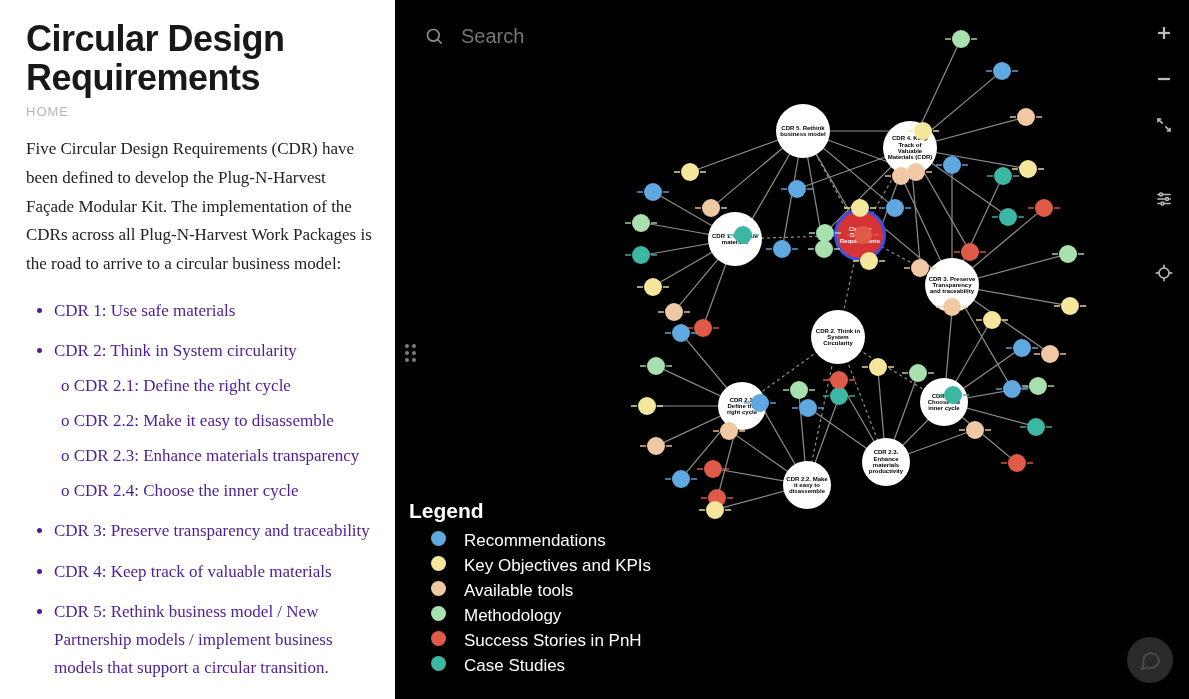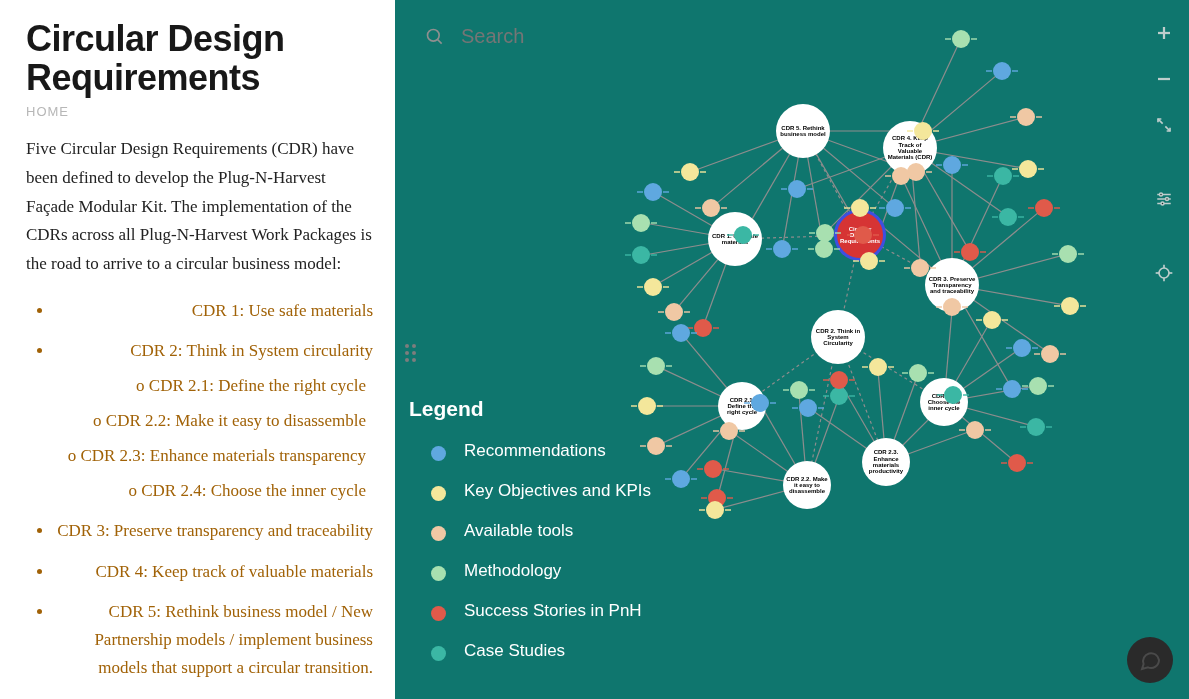--- a/index.html
+++ b/index.html
@@ -1,34 +1,34 @@
 <!DOCTYPE html>
 <html><head>
 <meta charset="utf-8">
 <style>
   html,body{margin:0;padding:0;height:100%;font-family:Georgia,'Times New Roman',serif;background:#fff;color:#222;}
   .app{display:flex;width:1189px;height:699px;overflow:hidden;}
   .panel-left{width:395px;flex:0 0 395px;box-sizing:border-box;padding:20px 22px 0 26px;overflow:hidden;}
   h1{font-family:'Segoe UI',Arial,sans-serif;font-size:36px;font-weight:700;margin:0 0 2px 0;line-height:1.08;color:#181818;letter-spacing:-0.5px;}
   .breadcrumb{font-family:'Segoe UI',Arial,sans-serif;font-size:13px;color:#b7b7b7;letter-spacing:1px;margin:4px 0 16px 0;display:inline-block;cursor:pointer;}
   .intro{font-size:17px;line-height:1.7;color:#222;margin:0 0 18px 0;}
-  ul.cdr{list-style:disc;padding-left:28px;margin:0;font-size:17px;line-height:1.65;color:#a16207;text-align:right;}
+  ul.cdr{list-style:disc;padding-left:28px;margin:0;font-size:17px;line-height:1.65;color:#4c1d95;}
   ul.cdr>li{margin:0 0 12px 0;}
   ul.cdr ul{list-style:none;padding:0;margin:2px 0 0 0;}
   ul.cdr ul li{margin:7px;}
-  .panel-right{flex:1;background:#0f766e;position:relative;color:#fff;font-family:'Segoe UI',Arial,sans-serif;}
+  .panel-right{flex:1;background:#000000;position:relative;color:#fff;font-family:'Segoe UI',Arial,sans-serif;}
   .search-wrap{position:absolute;top:24px;left:30px;display:flex;align-items:center;color:#9c9c9c;font-size:20px;}
   .search-wrap .icon{margin-right:14px;display:flex;}
   .search-input{background:transparent;border:none;outline:none;color:#ccc;font-size:20px;width:180px;}
   .drag-handle{position:absolute;left:10px;top:344px;display:flex;flex-direction:column;gap:3px;cursor:ew-resize;}
   .drag-handle span{width:4px;height:4px;background:#7d7d7d;border-radius:50%;display:block;}
   .drag-handle .row{display:flex;gap:3px;}
   .legend{position:absolute;left:14px;bottom:18px;font-size:17px;}
   .legend .title{font-weight:700;font-size:21px;margin-bottom:8px;color:#fff;}
-  .legend .item{display:flex;align-items:flex-end;margin:20px 0;}
+  .legend .item{display:flex;align-items:flex-start;margin:5px 0;}
   .legend .swatch{width:15px;height:15px;border-radius:50%;margin:0 18px 0 22px;flex:0 0 15px;}
   .toolbar{position:absolute;right:14px;top:22px;display:flex;flex-direction:column;gap:24px;align-items:center;color:#dcdcdc;}
   .tool-btn{width:22px;height:22px;display:flex;align-items:center;justify-content:center;cursor:pointer;opacity:.85;}
   .graph{position:absolute;inset:0;}
   .node{position:absolute;border-radius:50%;transform:translate(-50%,-50%);}
   .major{background:#fff;color:#000;display:flex;align-items:center;justify-content:center;text-align:center;font-size:6px;line-height:1.05;font-weight:600;padding:3px;box-sizing:border-box;}
   .root{background:#d63434;border:3px solid #3f4fe0;color:#fff;font-size:6px;font-weight:700;}
   .leaf{width:18px;height:18px;}
   .leaf:before,.leaf:after{content:"";position:absolute;top:50%;width:6px;height:2px;background:currentColor;opacity:.7;transform:translateY(-50%);}
   .leaf:before{left:-7px;}

